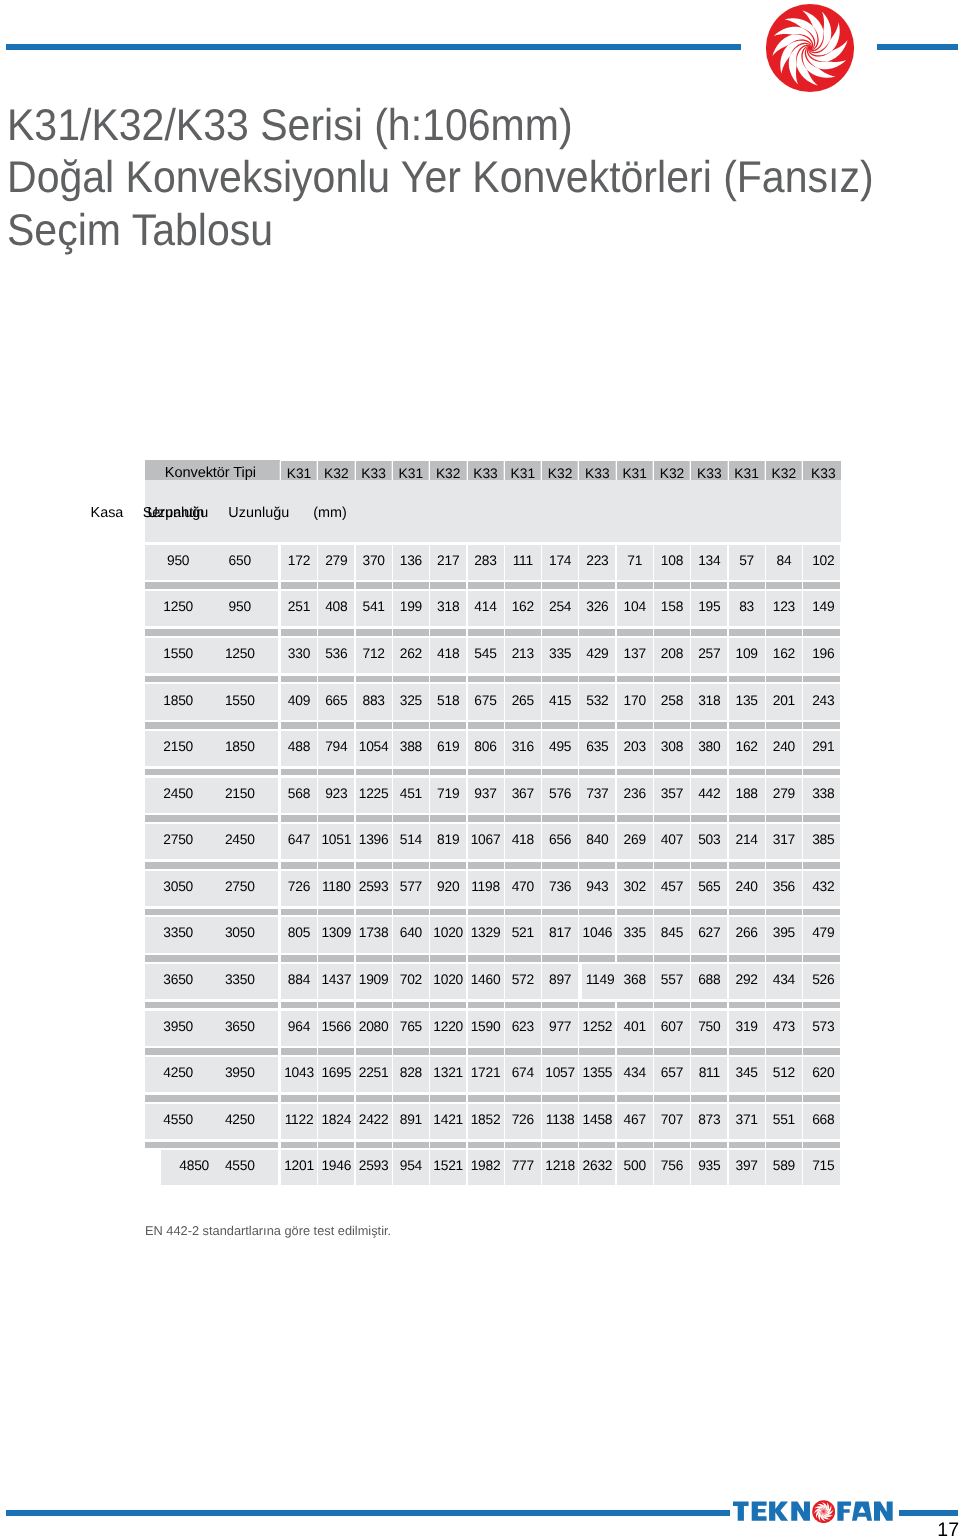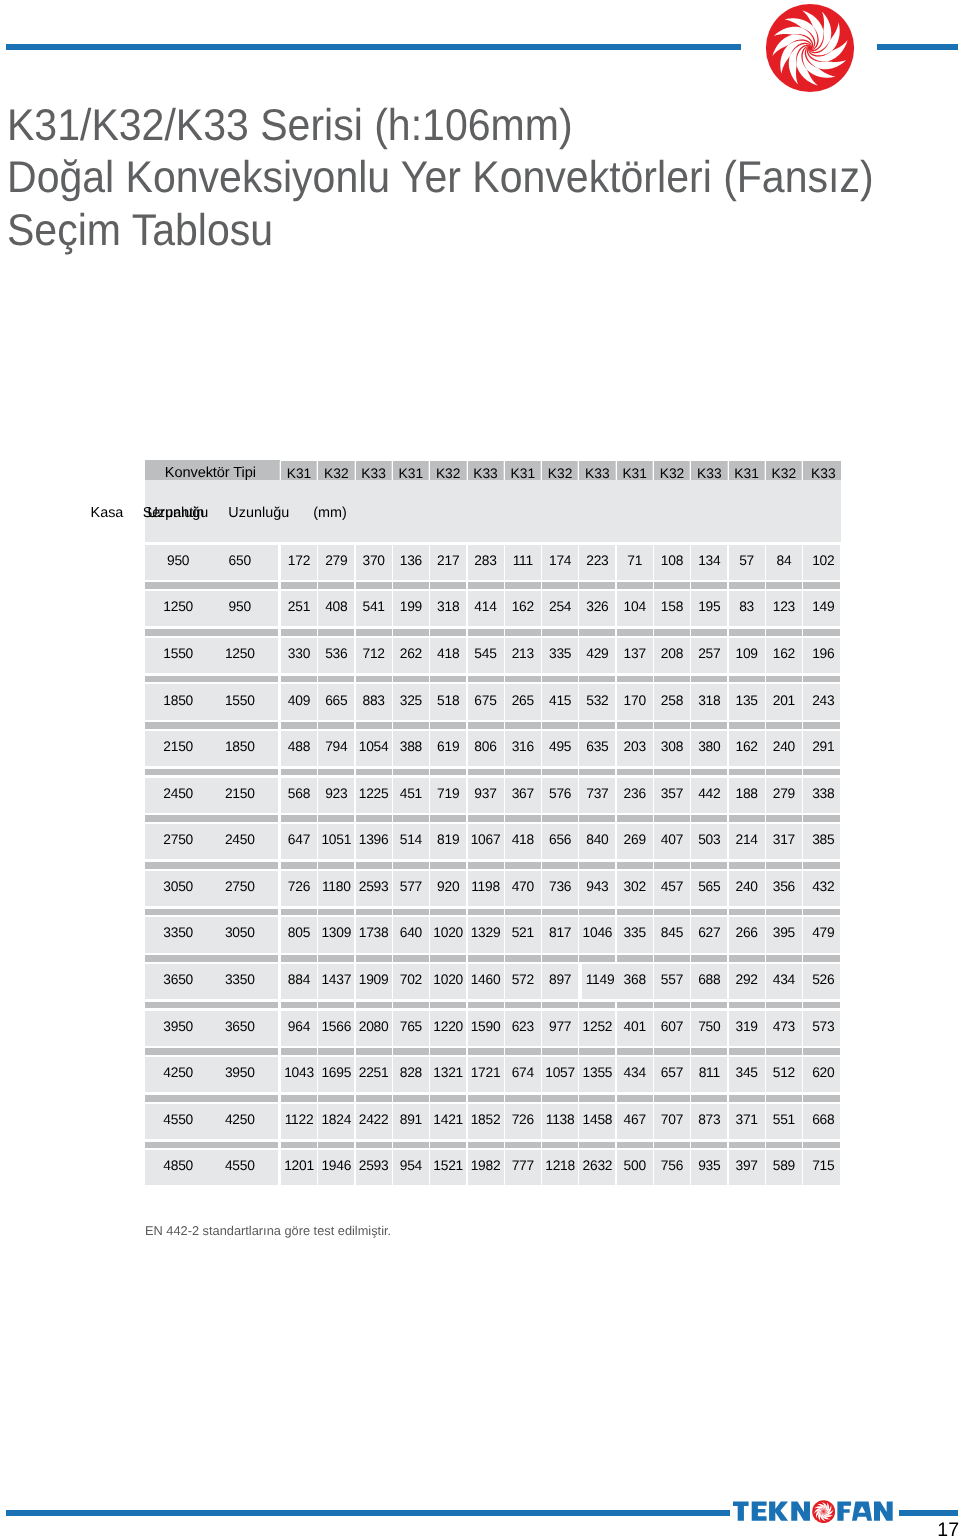--- a/index.html
+++ b/index.html
@@ -645,21 +645,21 @@
           <i data-name="row-separator-segment" style="left:359.80px;width:36.00px"></i>
           <i data-name="row-separator-segment" style="left:397.10px;width:36.00px"></i>
           <i data-name="row-separator-segment" style="left:434.40px;width:36.00px"></i>
           <i data-name="row-separator-segment" style="left:471.70px;width:36.00px"></i>
           <i data-name="row-separator-segment" style="left:509.00px;width:36.00px"></i>
           <i data-name="row-separator-segment" style="left:546.30px;width:36.00px"></i>
           <i data-name="row-separator-segment" style="left:583.60px;width:36.00px"></i>
           <i data-name="row-separator-segment" style="left:620.90px;width:36.00px"></i>
           <i data-name="row-separator-segment" style="left:658.20px;width:37.30px"></i>
         </div>
-      <div class="dc" style="left:0px;width:66.30px" data-name="cell-kasa">4850</div>
+      <div class="dc" style="left:16px;width:66.30px" data-name="cell-kasa">4850</div>
       <div class="dc" style="left:66.3px;width:66.90px" data-name="cell-serpantin">4550</div>
       <div class="dc" style="left:136.00px;width:36.00px" data-name="cell-capacity">1201</div>
       <div class="dc" style="left:173.30px;width:36.00px" data-name="cell-capacity">1946</div>
       <div class="dc" style="left:210.60px;width:36.00px" data-name="cell-capacity">2593</div>
       <div class="dc" style="left:247.90px;width:36.00px" data-name="cell-capacity">954</div>
       <div class="dc" style="left:285.20px;width:36.00px" data-name="cell-capacity">1521</div>
       <div class="dc" style="left:322.50px;width:36.00px" data-name="cell-capacity">1982</div>
       <div class="dc" style="left:359.80px;width:36.00px" data-name="cell-capacity">777</div>
       <div class="dc" style="left:397.10px;width:36.00px" data-name="cell-capacity">1218</div>
       <div class="dc" style="left:434.40px;width:36.00px" data-name="cell-capacity">2632</div>

